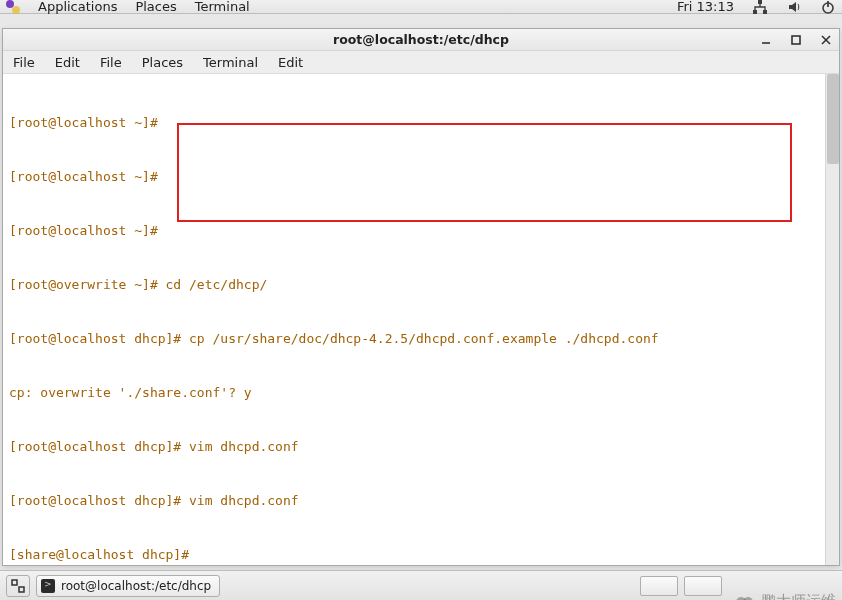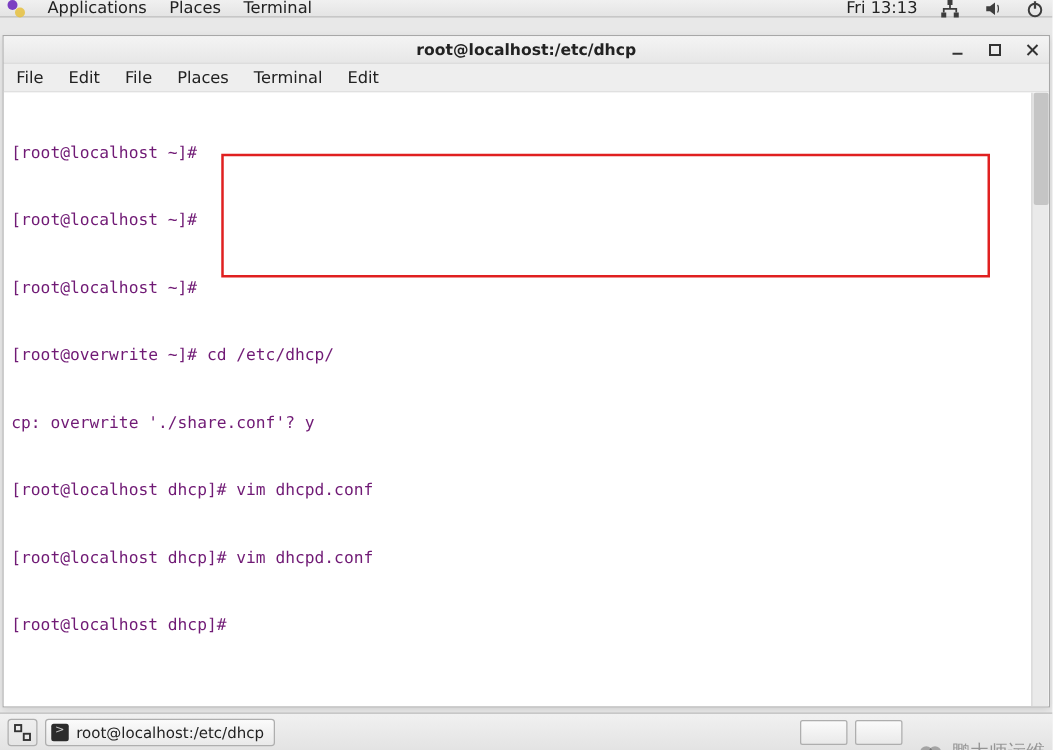--- a/index.html
+++ b/index.html
@@ -73,21 +73,21 @@
 }
 .menubar-item { cursor: pointer; }
 
 .term-area {
   flex: 1;
   background: #fff;
   padding: 4px 6px 4px 6px;
   font-family: "DejaVu Sans Mono", "Liberation Mono", monospace;
   font-size: 13px;
   line-height: 18px;
-  color: #701a75;
+  color: #a16207;
   position: relative;
   white-space: pre;
   overflow: hidden;
 }
 .term-line { display: block; }
 .scrollbar-gutter {
   position: absolute; top: 0; right: 0; bottom: 0; width: 14px;
   background: #eaeaea;
   border-left: 1px solid #d6d6d6;
 }
@@ -211,24 +211,25 @@
     <span class="menubar-item">Places</span>
     <span class="menubar-item">Terminal</span>
     <span class="menubar-item">Edit</span>
   </div>
 
   <div class="term-area">
     <span class="term-line">[root@localhost ~]# </span>
     <span class="term-line">[root@localhost ~]# </span>
     <span class="term-line">[root@localhost ~]# </span>
     <span class="term-line">[root@overwrite ~]# cd /etc/dhcp/</span>
+    <span class="term-line">[root@localhost dhcp]# cp /usr/share/doc/dhcp-4.2.5/dhcpd.conf.example ./dhcpd.conf</span>
     <span class="term-line">cp: overwrite './share.conf'? y</span>
     <span class="term-line">[root@localhost dhcp]# vim dhcpd.conf</span>
     <span class="term-line">[root@localhost dhcp]# vim dhcpd.conf</span>
-    <span class="term-line">[root@localhost dhcp]# </span>
+    <span class="term-line">[share@localhost dhcp]# </span>
 
     <div class="highlight-box" id="hl" style="top: 49px; left: 174px; width: 615px; height: 99px;"></div>
 
     <div class="scrollbar-gutter">
       <div class="scrollbar-thumb"></div>
     </div>
   </div>
 </div>
 
 <div class="taskbar">

